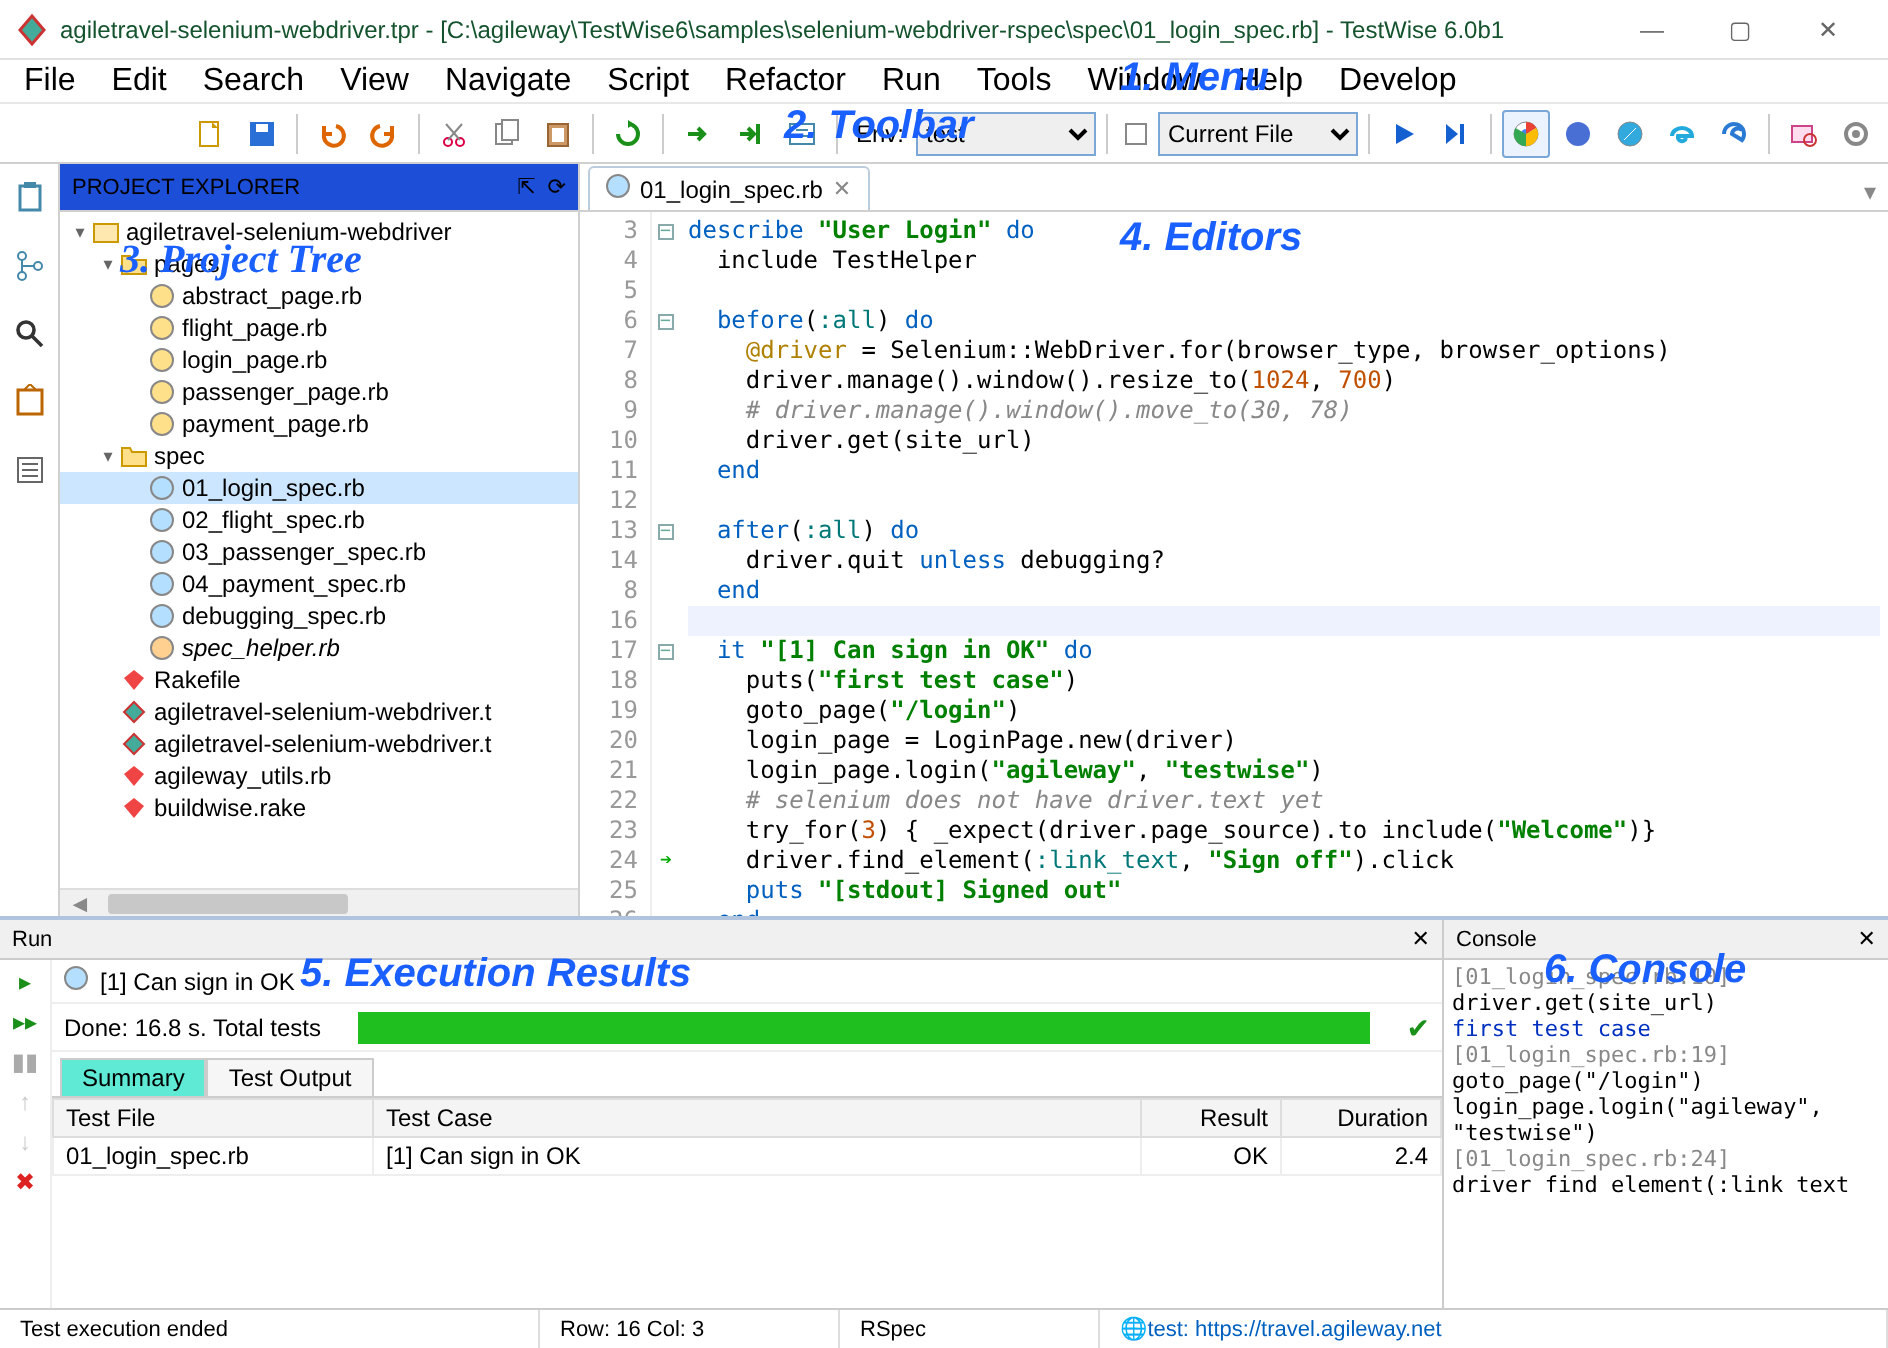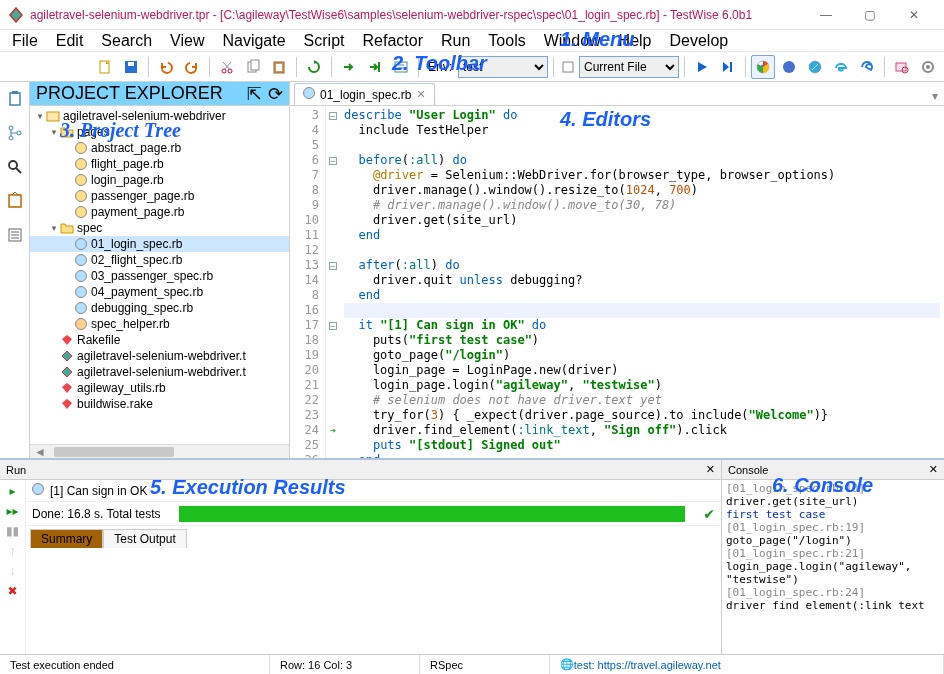--- a/index.html
+++ b/index.html
@@ -1,34 +1,34 @@
 <!DOCTYPE html>
 <html><head>
 <meta charset="utf-8">
 <style>
 * { box-sizing: border-box; margin: 0; padding: 0; }
 body { font-family: "Segoe UI", Tahoma, sans-serif; font-size: 12px; background: #fff; color: #000; width: 944px; height: 674px; overflow: hidden; display: flex; flex-direction: column; }
 .titlebar { height: 30px; background: #fff; border-bottom: 1px solid #e0e0e0; display: flex; align-items: center; padding: 0 8px; }
 .titlebar .appicon { width: 16px; height: 16px; margin-right: 6px; }
-.titlebar .title { flex: 1; font-size: 12px; color: #be185d; }
+.titlebar .title { flex: 1; font-size: 12px; color: #14532d; }
 .titlebar .winbtns { display: flex; gap: 0; }
 .titlebar .winbtn { width: 44px; height: 28px; display: flex; align-items: center; justify-content: center; color: #666; }
 .menubar { height: 22px; display: flex; align-items: center; padding: 0 4px; gap: 2px; border-bottom: 1px solid #e8e8e8; position: relative; }
 .menubar .mi { padding: 2px 8px; font-size: 16px; }
 .toolbar { height: 30px; display: flex; align-items: center; padding: 2px 4px; gap: 2px; border-bottom: 1px solid #d0d0d0; position: relative; justify-content: flex-end; }
 .toolbar .tbtn { width:24px; height:24px; display:flex; align-items:center; justify-content:center; border:1px solid transparent; border-radius:2px; }
 .toolbar .sep { width:1px; height:20px; background:#ccc; margin:0 3px; }
 .toolbar .envlabel { font-size:12px; margin:0 4px; }
 .toolbar select, .toolbar input { font-size:12px; height:22px; border:1px solid #7aa7d8; }
 .annot { position:absolute; color:#1a5fff; font-weight:bold; font-size:20px; pointer-events:none; z-index:50; font-style:italic; }
 .body { flex:1; display:flex; overflow:hidden; }
 .leftbar { width:30px; background:#fff; border-right:1px solid #d0d0d0; display:flex; flex-direction:column; align-items:center; padding-top:6px; gap:12px; }
 .leftbar .lb { width:22px; height:22px; display:flex; align-items:center; justify-content:center; }
 .projpanel { width:260px; border-right:1px solid #d0d0d0; display:flex; flex-direction:column; position:relative; }
-.panelhdr { height:24px; display:flex; align-items:center; padding:0 6px; background:#7dd3fc; border-bottom:1px solid #d0d0d0; font-size:18px; justify-content:space-between;text-align:right; }
+.panelhdr { height:24px; display:flex; align-items:center; padding:0 6px; background:#1d4ed8; border-bottom:1px solid #d0d0d0; font-size:11px; justify-content:space-between;text-align:right; }
 .panelhdr .hdricons { display:flex; gap:6px; }
 .tree { flex:1; overflow:auto; padding:2px 0; font-size:12px; line-height:16px; position:relative; }
 .treerow { display:flex; align-items:center; height:16px; white-space:nowrap; }
 .treerow .tw { width:12px; display:inline-flex; justify-content:center; color:#666; font-size:9px; }
 .treerow .ticon { width:14px; height:14px; display:inline-flex; align-items:center; justify-content:center; margin-right:3px; }
 .treerow.sel { background:#cde6ff; }
 .fileicon { border-radius:50%; width:12px; height:12px; display:inline-block; border:1px solid #888; }
 .fi-p { background:#ffe08a; }
 .fi-t { background:#b5dfff; }
 .fi-h { background:#ffd090; }
@@ -54,21 +54,21 @@
 .runpanel .rh { height:20px; background:#f0f0f0; border-bottom:1px solid #ccc; display:flex; align-items:center; justify-content:space-between; padding:0 6px; font-size:11px; }
 .runbody { flex:1; display:flex; }
 .runctrl { width:26px; display:flex; flex-direction:column; align-items:center; gap:6px; padding-top:4px; border-right:1px solid #eee; }
 .runmain { flex:1; display:flex; flex-direction:column; }
 .runrow1 { height:22px; display:flex; align-items:center; gap:6px; padding:0 6px; border-bottom:1px solid #eee; }
 .runrow2 { height:24px; display:flex; align-items:center; padding:0 6px; gap:10px; border-bottom:1px solid #eee; }
 .progress { flex:1; height:16px; background:#1fbf1f; margin:0 8px; }
 .tick { color:#1a8f1a; font-size:14px; }
 .rtabs { height:22px; display:flex; align-items:flex-end; padding-left:4px; }
 .rtab { padding:2px 10px; border:1px solid #ccc; background:#f6f6f6; border-bottom:none; font-size:12px; }
-.rtab.act { background:#a16207; }
+.rtab.act { background:#5eead4; }
 .rtable { flex:1; border-top:1px solid #ccc; }
 .rtable table { width:100%; border-collapse:collapse; font-size:12px; }
 .rtable th { text-align:left; background:#f4f4f4; border:1px solid #ddd; padding:2px 6px; font-weight:normal; }
 .rtable td { border:1px solid #eee; padding:2px 6px; }
 .rtable td.r { text-align:right; }
 .console { width:222px; display:flex; flex-direction:column; position:relative; }
 .console .ch { height:20px; background:#f0f0f0; border-bottom:1px solid #ccc; display:flex; align-items:center; justify-content:space-between; padding:0 6px; font-size:11px; }
 .console .cbody { flex:1; overflow:auto; font-family:Consolas,monospace; font-size:11px; line-height:13px; padding:2px 4px; }
 .console .cg { color:#888; }
 .console .cb { color:#0030c0; }
@@ -390,21 +390,21 @@
           </span>
           <span>04_payment_spec.rb</span>
         </div>
         <div class="treerow" style="padding-left: 32px;">
           <span class="tw"></span>
           <span class="ticon">
             <span class="fileicon fi-t"></span>
           </span>
           <span>debugging_spec.rb</span>
         </div>
-        <div class="treerow" style="padding-left: 32px;">
+        <div class="treerow" style="padding-left: 32px; font-style: italic;">
           <span class="tw"></span>
           <span class="ticon">
             <span class="fileicon fi-h"></span>
           </span>
           <span>spec_helper.rb</span>
         </div>
         <div class="treerow" style="padding-left: 18px;">
           <span class="tw"></span>
           <span class="ticon">
             <svg width="12" height="12">
@@ -559,36 +559,55 @@
         </div>
         <div class="runrow2">
           <span>Done: 16.8 s.  Total tests</span>
           <div class="progress"></div>
           <span class="tick">✔</span>
         </div>
         <div class="rtabs">
           <div class="rtab act">Summary</div>
           <div class="rtab">Test Output</div>
         </div>
+        <div class="rtable">
+          <table>
+            <thead>
+                <tr>
+              <th style="width:160px">Test File</th>
+              <th>Test Case</th>
+              <th style="width:70px;text-align:right">Result</th>
+              <th style="width:80px;text-align:right">Duration</th>
+            </tr>
+              </thead>
+            <tbody id="rtbody">
+                <tr>
+                  <td>01_login_spec.rb</td>
+                  <td>[1] Can sign in OK</td>
+                  <td class="r">OK</td>
+                  <td class="r">2.4</td>
+                </tr>
+              </tbody>
+          </table>
+        </div>
       </div>
     </div>
   </div>
   <div class="console">
     <div class="ch">
         <span>Console</span>
         <span>✕</span>
       </div>
     <div class="annot" style="left:50px; top:14px;">6. Console</div>
     <div class="cbody" id="cbody">
         <div class="cg">[01_login_spec.rb:10]</div>
         <div class="">driver.get(site_url)</div>
         <div class="cb">first test case</div>
         <div class="cg">[01_login_spec.rb:19]</div>
         <div class="">goto_page("/login")</div>
-        <div class="cg">[01_login_spec.rb:21]</div>
         <div class="">login_page.login("agileway", "testwise")</div>
         <div class="cg">[01_login_spec.rb:24]</div>
         <div class="">driver find element(:link text</div>
       </div>
   </div>
 </div>
 
 <div class="statusbar">
   <div class="cell" style="width:270px">Test execution ended</div>
   <div class="cell" style="width:150px">Row: 16  Col: 3</div>

